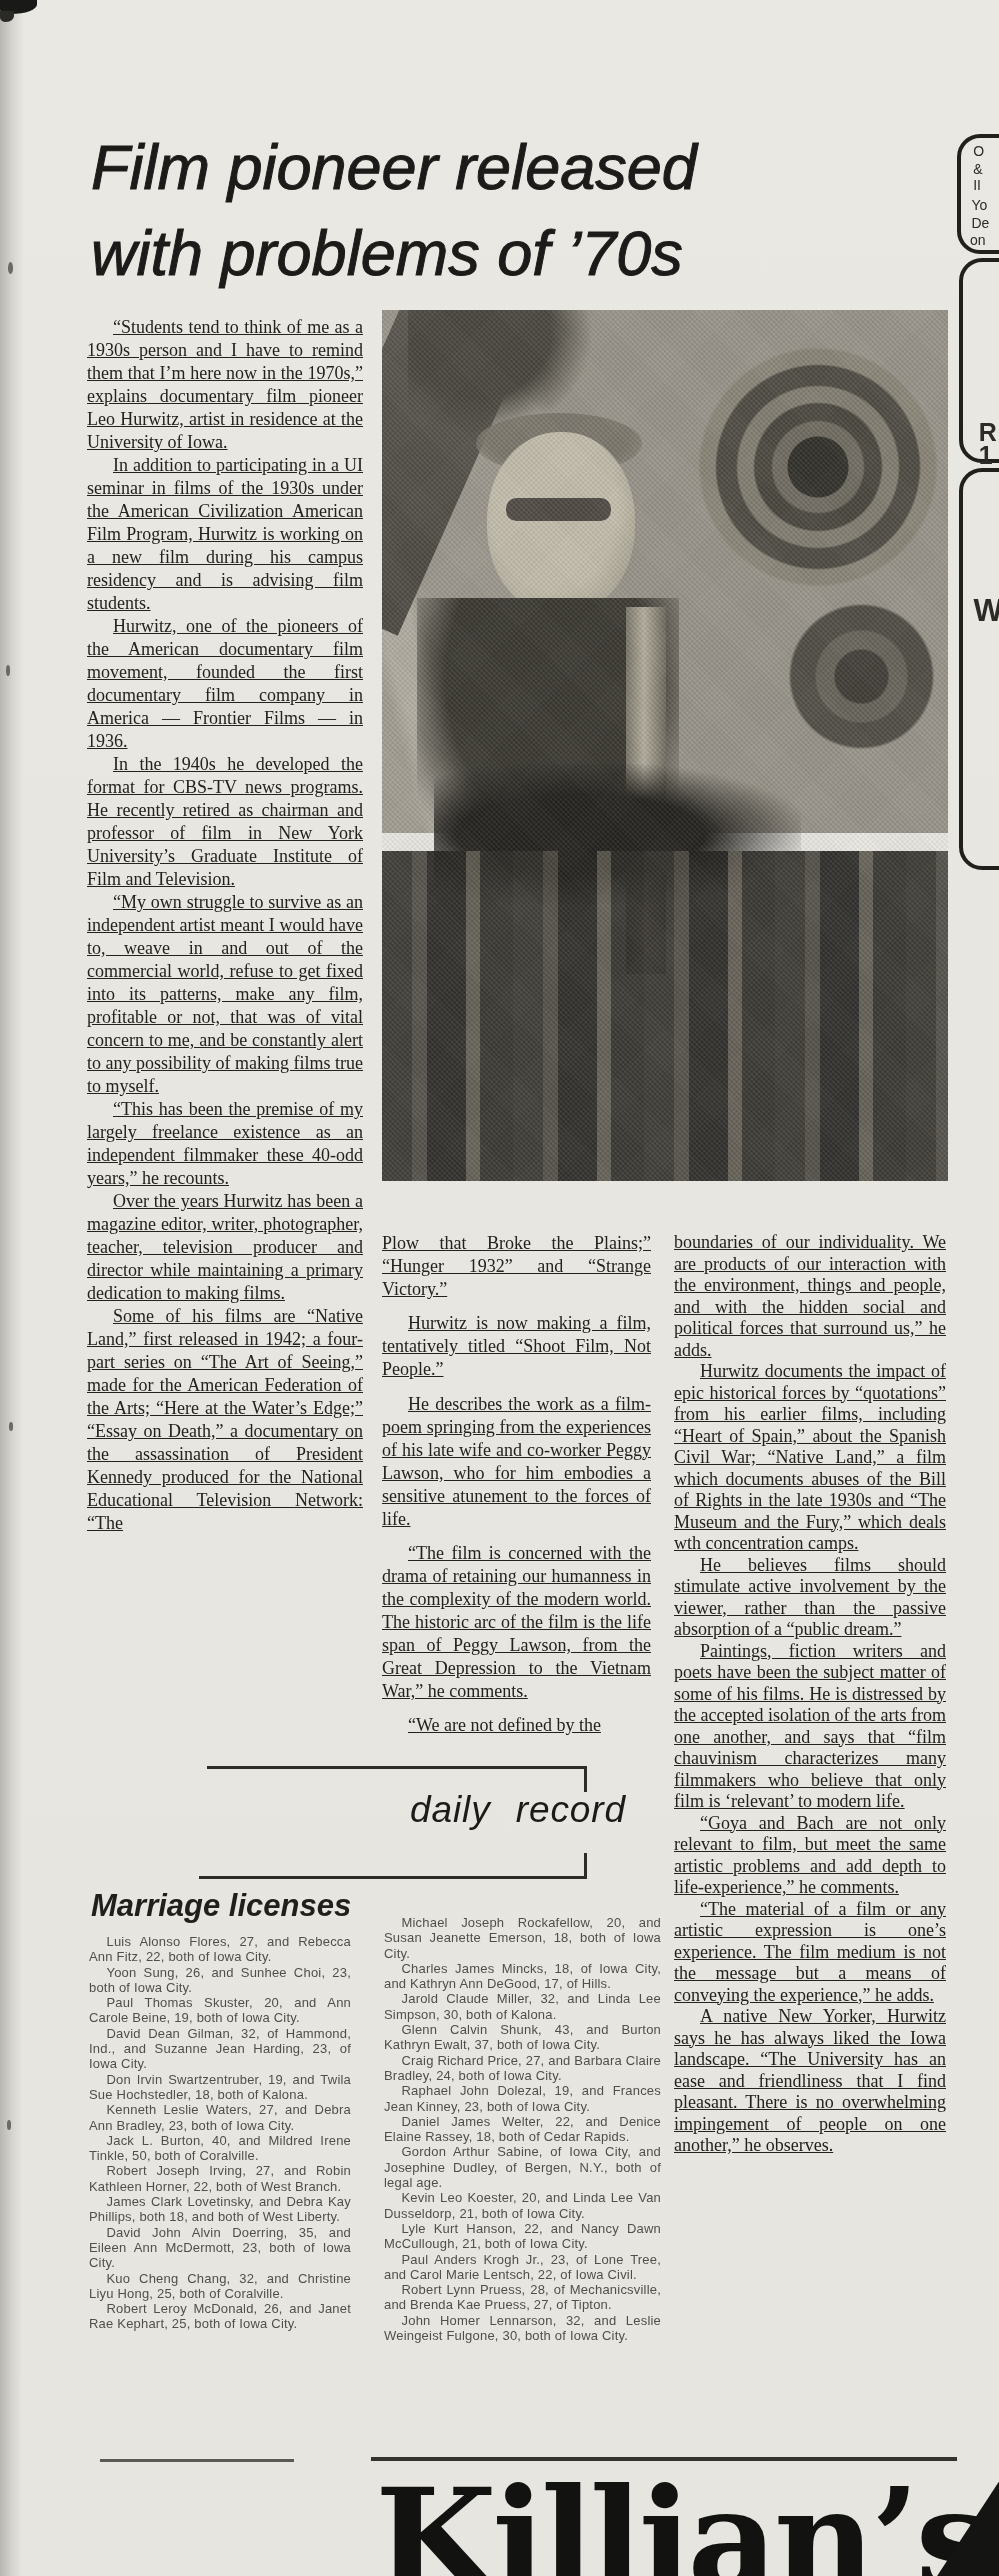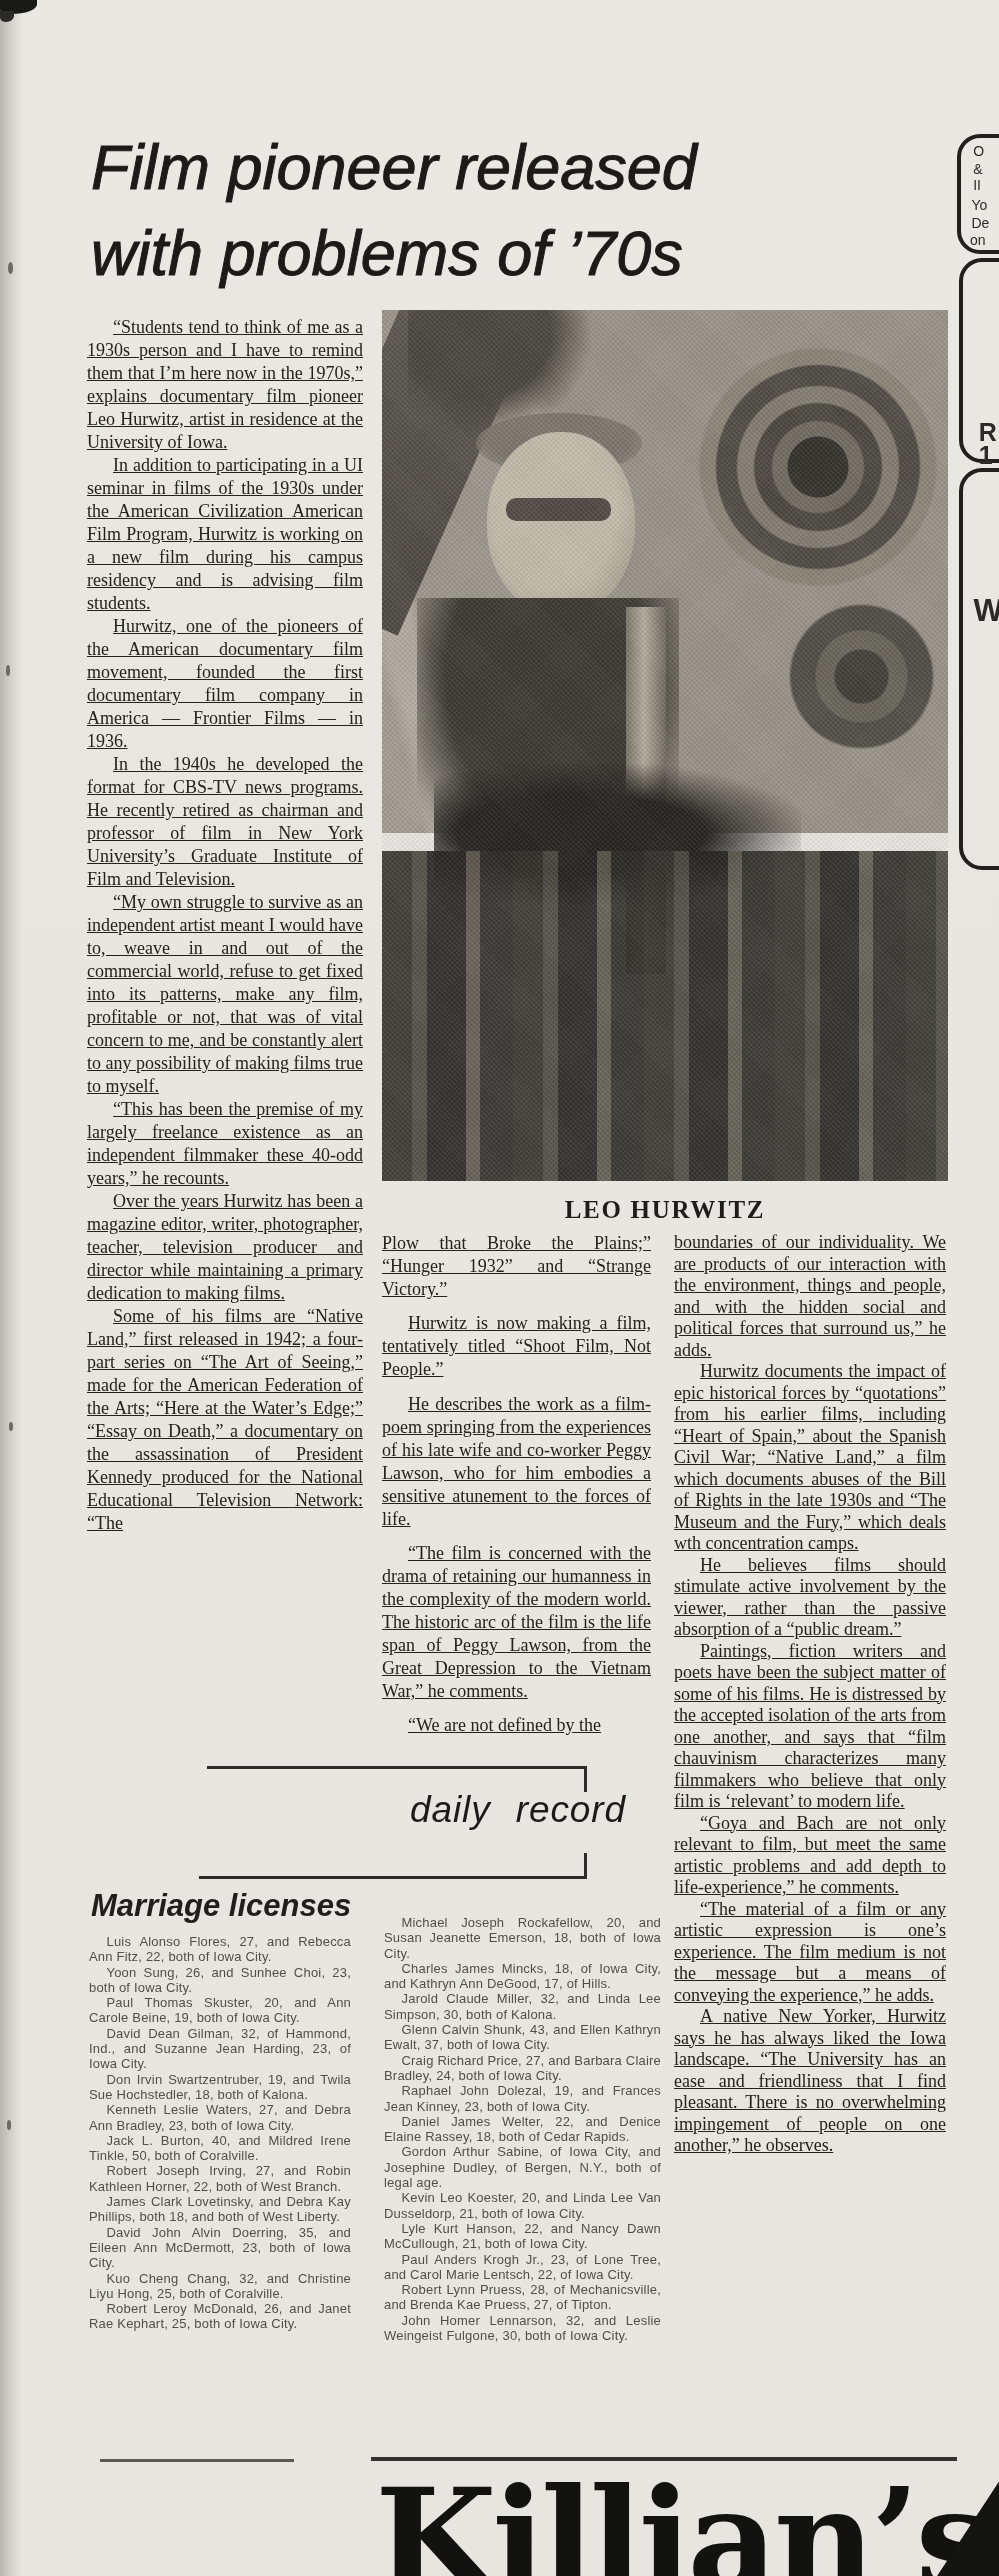--- a/index.html
+++ b/index.html
@@ -108,21 +108,20 @@
     <div id="ph-face" class="ph"></div>
     <div id="ph-glasses" class="ph"></div>
     <div id="ph-body" class="ph"></div>
     <div id="ph-reel" class="ph"></div>
     <div id="ph-reel2" class="ph"></div>
     <div id="ph-post" class="ph"></div>
     <div id="ph-machine2" class="ph"></div>
     <div id="ph-machine" class="ph"></div>
     <div id="ph-grain" class="ph"></div>
   </div>
-  <div id="caption" class="abs">LEO HURWITZ</div>
 
   <div class="abs col col1" style="left:87px;top:316px;width:276px;">
     <p>“Students tend to think of me as a 1930s person and I have to remind them that I’m here now in the 1970s,” explains documentary film pioneer Leo Hurwitz, artist in residence at the University of Iowa.</p>
     <p>In addition to participating in a UI seminar in films of the 1930s under the American Civilization American Film Program, Hurwitz is working on a new film during his campus residency and is advising film students.</p>
     <p>Hurwitz, one of the pioneers of the American documentary film movement, founded the first documentary film company in America — Frontier Films — in 1936.</p>
     <p>In the 1940s he developed the format for CBS-TV news programs. He recently retired as chairman and professor of film in New York University’s Graduate Institute of Film and Television.</p>
     <p>“My own struggle to survive as an independent artist meant I would have to, weave in and out of the commercial world, refuse to get fixed into its patterns, make any film, profitable or not, that was of vital concern to me, and be constantly alert to any possibility of making films true to myself.</p>
     <p>“This has been the premise of my largely freelance existence as an independent filmmaker these 40-odd years,” he recounts.</p>
     <p>Over the years Hurwitz has been a magazine editor, writer, photographer, teacher, television producer and director while maintaining a primary dedication to making films.</p>
     <p>Some of his films are “Native Land,” first released in 1942; a four-part series on “The Art of Seeing,” made for the American Federation of the Arts; “Here at the Water’s Edge;” “Essay on Death,” a documentary on the assassination of President Kennedy produced for the National Educational Television Network: “The</p>
@@ -164,28 +163,28 @@
     <p>James Clark Lovetinsky, and Debra Kay Phillips, both 18, and both of West Liberty.</p>
     <p>David John Alvin Doerring, 35, and Eileen Ann McDermott, 23, both of Iowa City.</p>
     <p>Kuo Cheng Chang, 32, and Christine Liyu Hong, 25, both of Coralville.</p>
     <p>Robert Leroy McDonald, 26, and Janet Rae Kephart, 25, both of Iowa City.</p>
   </div>
 
   <div id="licB" class="abs lic">
     <p>Michael Joseph Rockafellow, 20, and Susan Jeanette Emerson, 18, both of Iowa City.</p>
     <p>Charles James Mincks, 18, of Iowa City, and Kathryn Ann DeGood, 17, of Hills.</p>
     <p>Jarold Claude Miller, 32, and Linda Lee Simpson, 30, both of Kalona.</p>
-    <p>Glenn Calvin Shunk, 43, and Ellen Kathryn Ewalt, 37, both of Iowa City.</p>
+    <p>Glenn Calvin Shunk, 43, and Burton Kathryn Ewalt, 37, both of Iowa City.</p>
     <p>Craig Richard Price, 27, and Barbara Claire Bradley, 24, both of Iowa City.</p>
     <p>Raphael John Dolezal, 19, and Frances Jean Kinney, 23, both of Iowa City.</p>
     <p>Daniel James Welter, 22, and Denice Elaine Rassey, 18, both of Cedar Rapids.</p>
     <p>Gordon Arthur Sabine, of Iowa City, and Josephine Dudley, of Bergen, N.Y., both of legal age.</p>
     <p>Kevin Leo Koester, 20, and Linda Lee Van Dusseldorp, 21, both of Iowa City.</p>
     <p>Lyle Kurt Hanson, 22, and Nancy Dawn McCullough, 21, both of Iowa City.</p>
-    <p>Paul Anders Krogh Jr., 23, of Lone Tree, and Carol Marie Lentsch, 22, of Iowa City.</p>
+    <p>Paul Anders Krogh Jr., 23, of Lone Tree, and Carol Marie Lentsch, 22, of Iowa Civil.</p>
     <p>Robert Lynn Pruess, 28, of Mechanicsville, and Brenda Kae Pruess, 27, of Tipton.</p>
     <p>John Homer Lennarson, 32, and Leslie Weingeist Fulgone, 30, both of Iowa City.</p>
   </div>
 
   <div id="rule-a" class="abs"></div>
   <div id="rule-b" class="abs"></div>
   <div id="killians" class="abs">Killian’s</div>
   <div id="wedge" class="abs"></div>
 
   <div id="rbox1" class="abs rbox">

